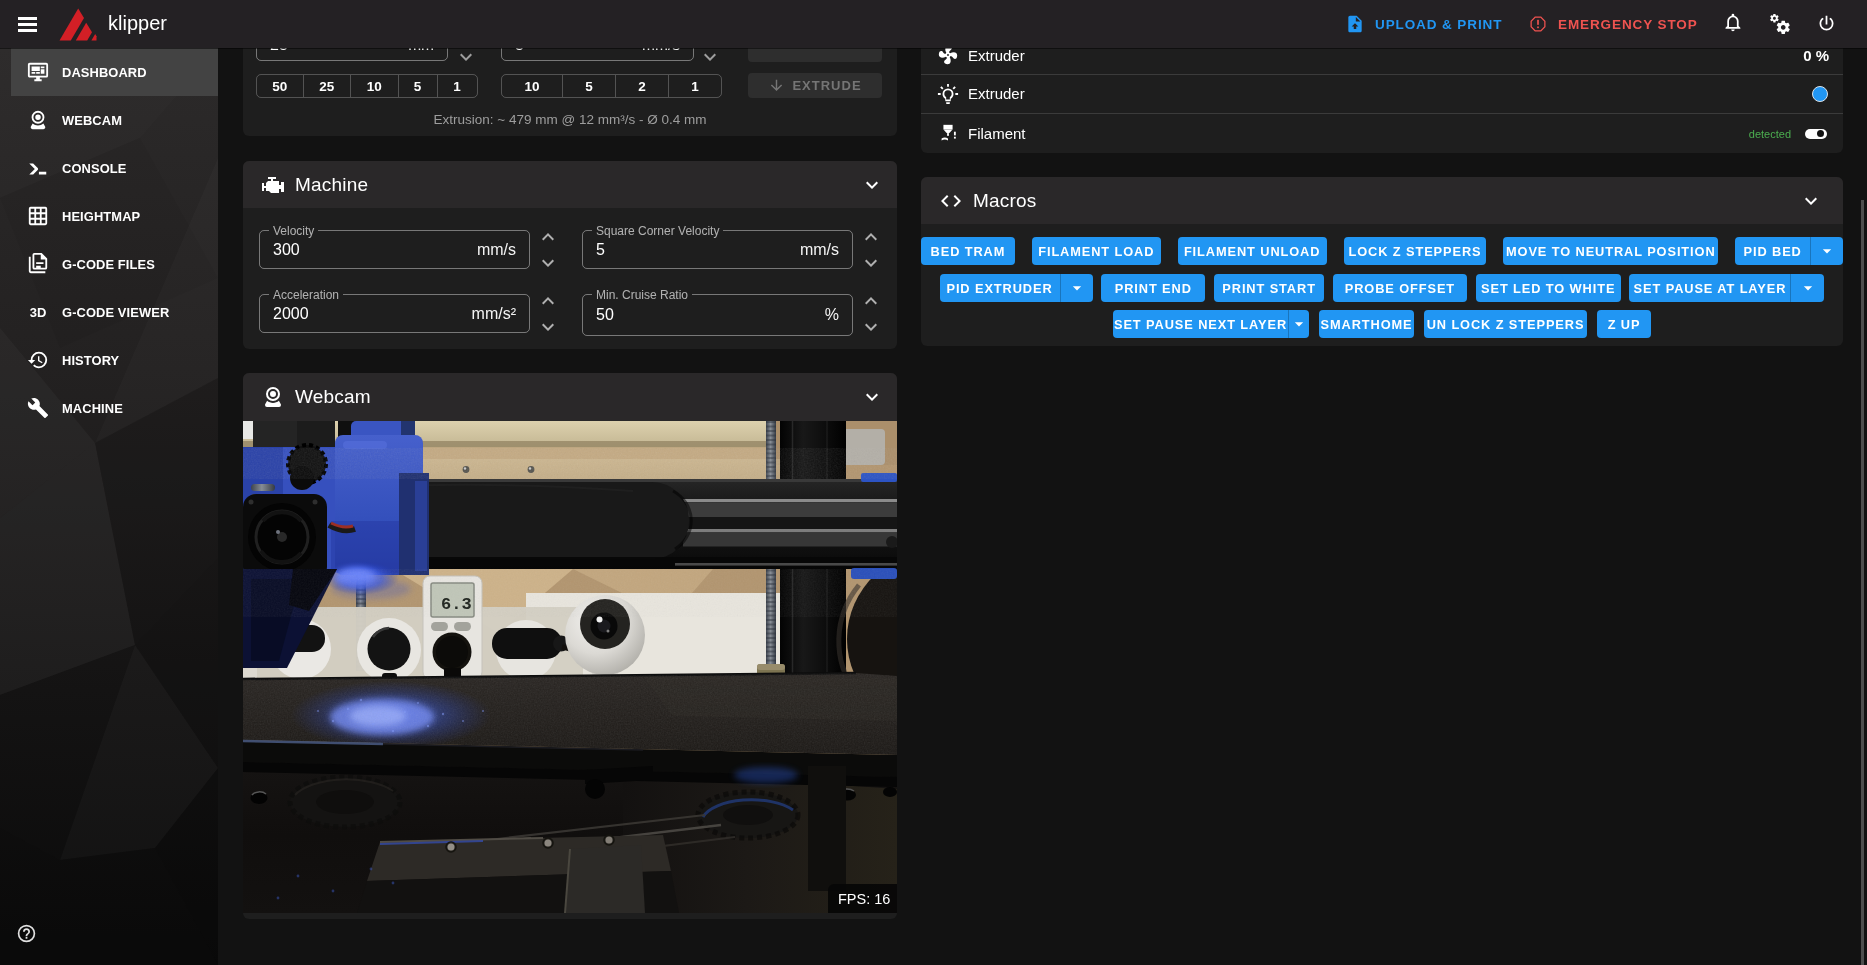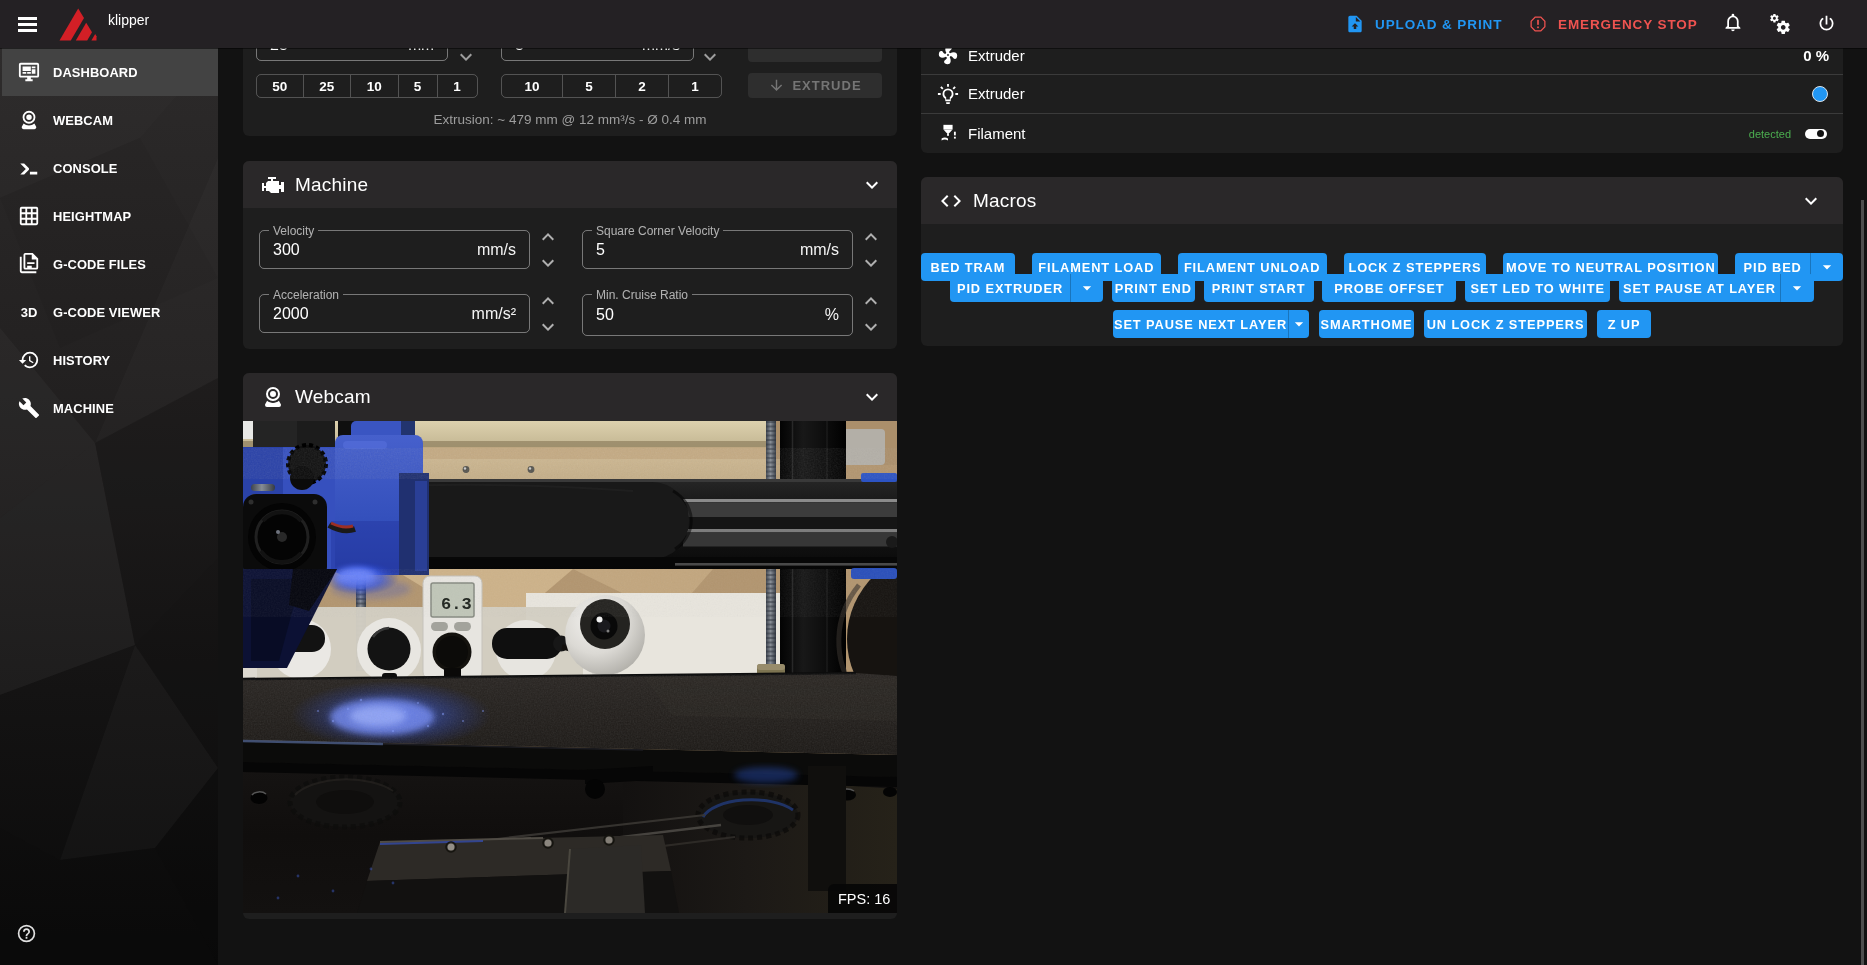--- a/index.html
+++ b/index.html
@@ -1,21 +1,21 @@
 <!DOCTYPE html>
 <html><head><meta charset="utf-8">
 <style>
 html,body{margin:0;padding:0;background:#121212;width:1867px;height:965px;overflow:hidden;
 font-family:"Liberation Sans",sans-serif;-webkit-font-smoothing:antialiased}
 *{box-sizing:border-box}
 .abs{position:absolute}
 #stage{position:relative;width:1867px;height:965px;background:#121212;overflow:hidden}
 
 #sidebar{position:absolute;left:0;top:48px;width:218px;height:917px;background:#262424;z-index:5;overflow:hidden}
-.navitem{position:absolute;left:2px;width:255px;height:48px;display:flex;align-items:center;color:#fff}
+.navitem{position:absolute;left:11px;width:255px;height:48px;display:flex;align-items:center;color:#fff}
 .navitem .nicon{width:24px;height:24px;margin-left:15px;flex:none;display:flex;align-items:center;justify-content:center}
 .navitem .nicon svg{display:block}
 .navitem .ntext{margin-left:12px;font-size:12.9px;font-weight:700;letter-spacing:.1px}
 .navitem.active{background:#434343}
 .navitem.active:after{content:"";position:absolute;right:0;top:0;width:4px;height:100%;background:#2196f3}
 
 #navbar{position:absolute;left:0;top:0;width:1867px;height:48px;background:#242124;z-index:10;
 box-shadow:0 1px 0 rgba(0,0,0,.5)}
 .nbtn{position:absolute;display:flex;align-items:center;font-weight:700;font-size:13.5px;letter-spacing:.9px}
 
@@ -436,21 +436,21 @@
 <div class="card" style="left:921px;top:177px;width:922px;height:169px">
   <div class="chead">
     <svg class="cicon" viewBox="0 0 24 24" fill="#fff">
           <path d="M14.6,16.6L19.2,12L14.6,7.4L16,6L22,12L16,18L14.6,16.6M9.4,16.6L4.8,12L9.4,7.4L8,6L2,12L8,18L9.4,16.6Z"></path>
         </svg>
     <span class="ctitle">Macros</span>
     <svg class="cchev" viewBox="0 0 24 24" fill="#fff" style="right:20px">
           <path d="M7.41,8.58L12,13.17L16.59,8.58L18,10L12,16L6,10L7.41,8.58Z"></path>
         </svg>
   </div>
-  <div class="mrow" style="top:76px;gap:17px">
+  <div class="mrow" style="top:60px;gap:17px">
     <div class="mbtn" style="width:94px">BED TRAM</div>
     <div class="mbtn" style="width:129px">FILAMENT LOAD</div>
     <div class="mbtn" style="width:149px">FILAMENT UNLOAD</div>
     <div class="mbtn" style="width:143px">LOCK Z STEPPERS</div>
     <div class="mbtn" style="width:215px">MOVE TO NEUTRAL POSITION</div>
     <div class="mbtn split" style="width:108px">
           <span class="slab" style="width:75px">PID BED</span>
           <span class="sdiv"></span>
           <span class="sarr">
             <svg viewBox="0 0 24 24" width="20" height="20" fill="#fff">
@@ -462,21 +462,21 @@
   <div class="mrow" style="top:97px;gap:8.8px">
     <div class="mbtn split" style="width:153px">
           <span class="slab" style="width:120px">PID EXTRUDER</span>
           <span class="sdiv"></span>
           <span class="sarr">
             <svg viewBox="0 0 24 24" width="20" height="20" fill="#fff">
               <path d="M7,10L12,15L17,10H7Z"></path>
             </svg>
           </span>
         </div>
-    <div class="mbtn" style="width:83px">PRINT END</div>
+    <div class="mbtn" style="width:104px">PRINT END</div>
     <div class="mbtn" style="width:110px">PRINT START</div>
     <div class="mbtn" style="width:134px">PROBE OFFSET</div>
     <div class="mbtn" style="width:145px">SET LED TO WHITE</div>
     <div class="mbtn split" style="width:195px">
           <span class="slab" style="width:161px">SET PAUSE AT LAYER</span>
           <span class="sdiv"></span>
           <span class="sarr">
             <svg viewBox="0 0 24 24" width="20" height="20" fill="#fff">
               <path d="M7,10L12,15L17,10H7Z"></path>
             </svg>
@@ -595,21 +595,21 @@
   <svg style="position:absolute;left:17.5px;top:16.5px" width="19" height="15" viewBox="0 0 19 15">
     <rect y="0" width="19" height="3" fill="#fff"></rect>
         <rect y="6" width="19" height="3" fill="#fff"></rect>
         <rect y="12" width="19" height="3" fill="#fff"></rect>
   </svg>
   <svg style="position:absolute;left:59px;top:7.5px" width="38" height="33" viewBox="0 0 38 33">
     <path d="M0.5,32.5 L19.2,0.5 L25.0,9.9 L11.8,32.5 Z" fill="#d31f26"></path>
     <path d="M16.8,32.5 L27.2,14.8 L33.0,24.2 L28.2,32.5 Z" fill="#d31f26"></path>
     <path d="M32.4,32.5 L36.2,26.0 L37.5,28.2 L37.5,32.5 Z" fill="#d31f26"></path>
   </svg>
-  <span style="position:absolute;left:108px;top:12px;color:#fff;font-size:14px;letter-spacing:0">klipper</span>
+  <span style="position:absolute;left:108px;top:12px;color:#fff;font-size:20px;letter-spacing:0">klipper</span>
 
   <div class="nbtn" style="left:1345px;top:0;height:48px;color:#2196f3">
     <svg viewBox="0 0 24 24" width="20" height="20" fill="#2196f3" style="margin-right:10px">
           <path d="M14,2H6C4.9,2 4,2.9 4,4V20C4,21.1 4.9,22 6,22H18C19.1,22 20,21.1 20,20V8L14,2M13.5,18H10.5V15H8L12,11L16,15H13.5V18M13,9V3.5L18.5,9H13Z"></path>
         </svg>
     UPLOAD &amp; PRINT
   </div>
   <div class="nbtn" style="left:1528px;top:0;height:48px;color:#ef5350">
     <svg viewBox="0 0 24 24" width="20" height="20" fill="#ef5350" style="margin-right:10px">
           <path fill-rule="evenodd" d="M8.27,3L3,8.27V15.73L8.27,21H15.73L21,15.73V8.27L15.73,3H8.27M8.9,4.5H15.1L19.5,8.9V15.1L15.1,19.5H8.9L4.5,15.1V8.9L8.9,4.5Z"></path>

